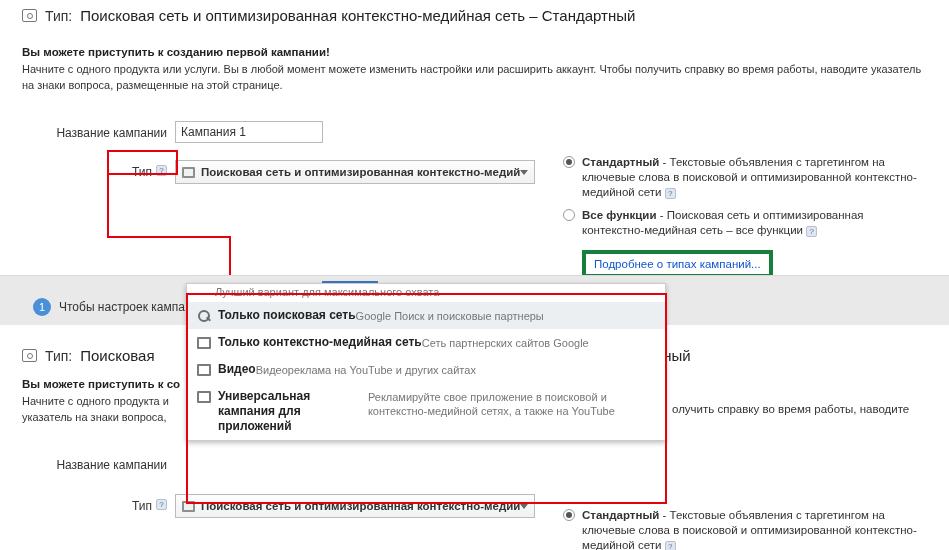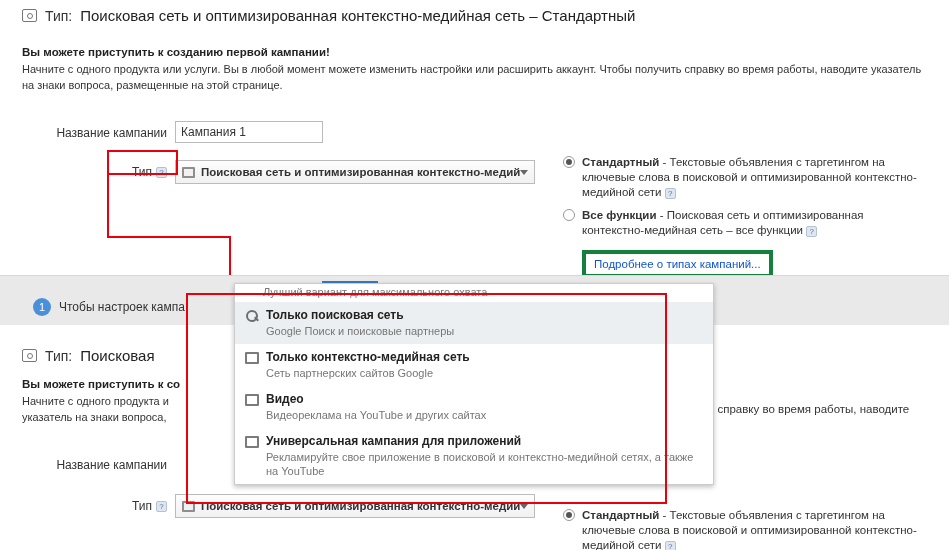--- a/index.html
+++ b/index.html
@@ -99,21 +99,20 @@
   .type-field-label {
     width: 175px;
     text-align: right;
     font-size: 12px;
     color: #333;
     padding-top: 5px;
     box-sizing: border-box;
     padding-right: 8px;
     display: flex;
     justify-content: flex-end;
-    align-items: center;
     gap: 4px;
   }
   .help-icon {
     display: inline-block;
     width: 11px;
     height: 11px;
     background: #dfe6ef;
     border: 1px solid #b4c2d4;
     border-radius: 2px;
     font-size: 8px;
@@ -262,21 +261,20 @@
     background: #3b78c3;
   }
   
   .menu {
     position: absolute;
     background: #ffffff;
     border: 1px solid #ccc;
     box-shadow: 0 2px 5px rgba(0,0,0,0.25);
     width: 480px;
     box-sizing: border-box;
-    margin-left: 48px;
   }
   .menu-top-note {
     font-size: 11px;
     color: #777;
     padding: 2px 10px 4px 28px;
   }
   .menu-item {
     padding: 6px 10px 6px 10px;
     display: flex;
     gap: 7px;
@@ -323,21 +321,21 @@
     position: absolute;
     left: 9px;
     top: 8px;
     width: 5px;
     height: 2px;
     background: #6d6d6d;
     transform: rotate(45deg);
   }
   .mi-body {
     display: flex;
-    flex-direction: column;
+    flex-direction: row;
   }
   .mi-title {
     font-size: 12px;
     font-weight: bold;
     color: #222;
     line-height: 15px;
   }
   .mi-desc {
     font-size: 11px;
     color: #767676;

